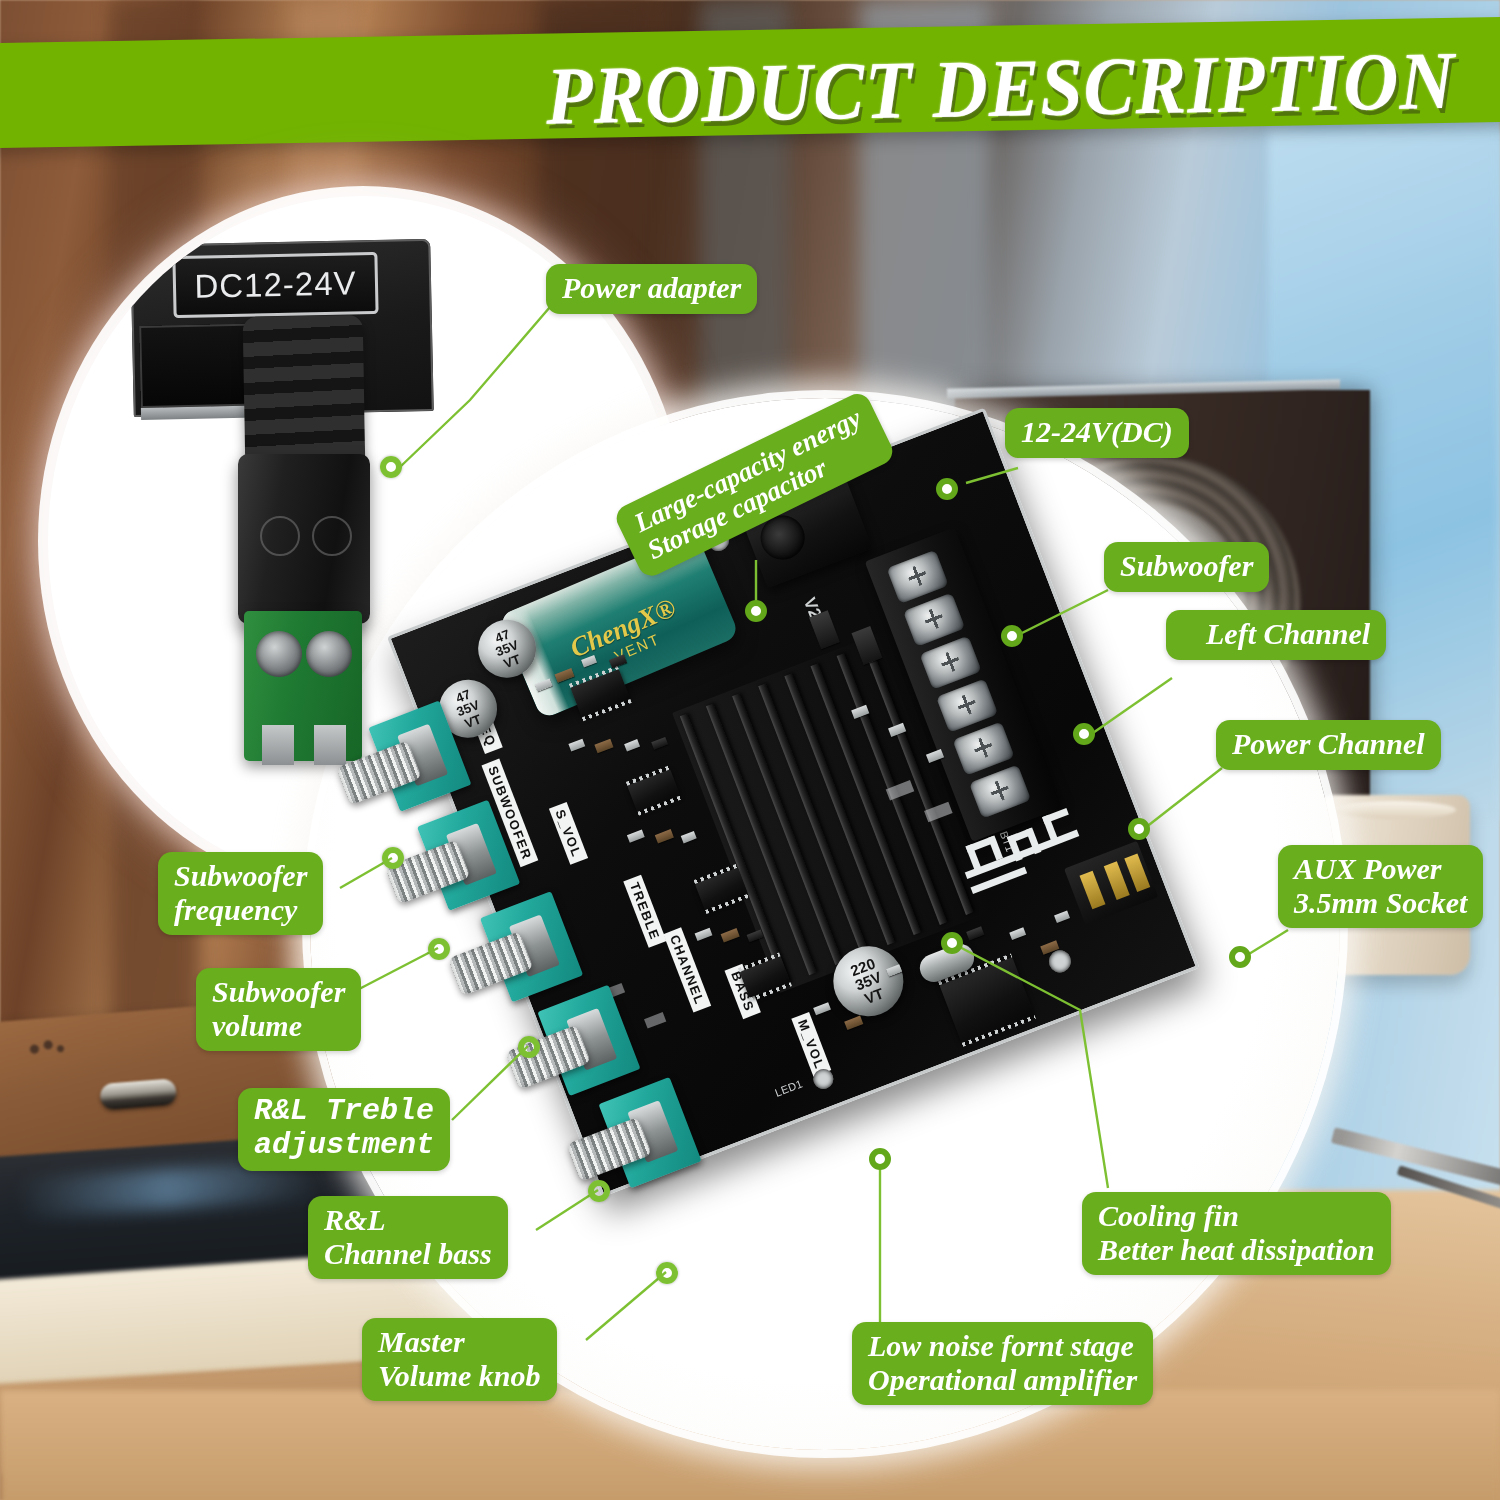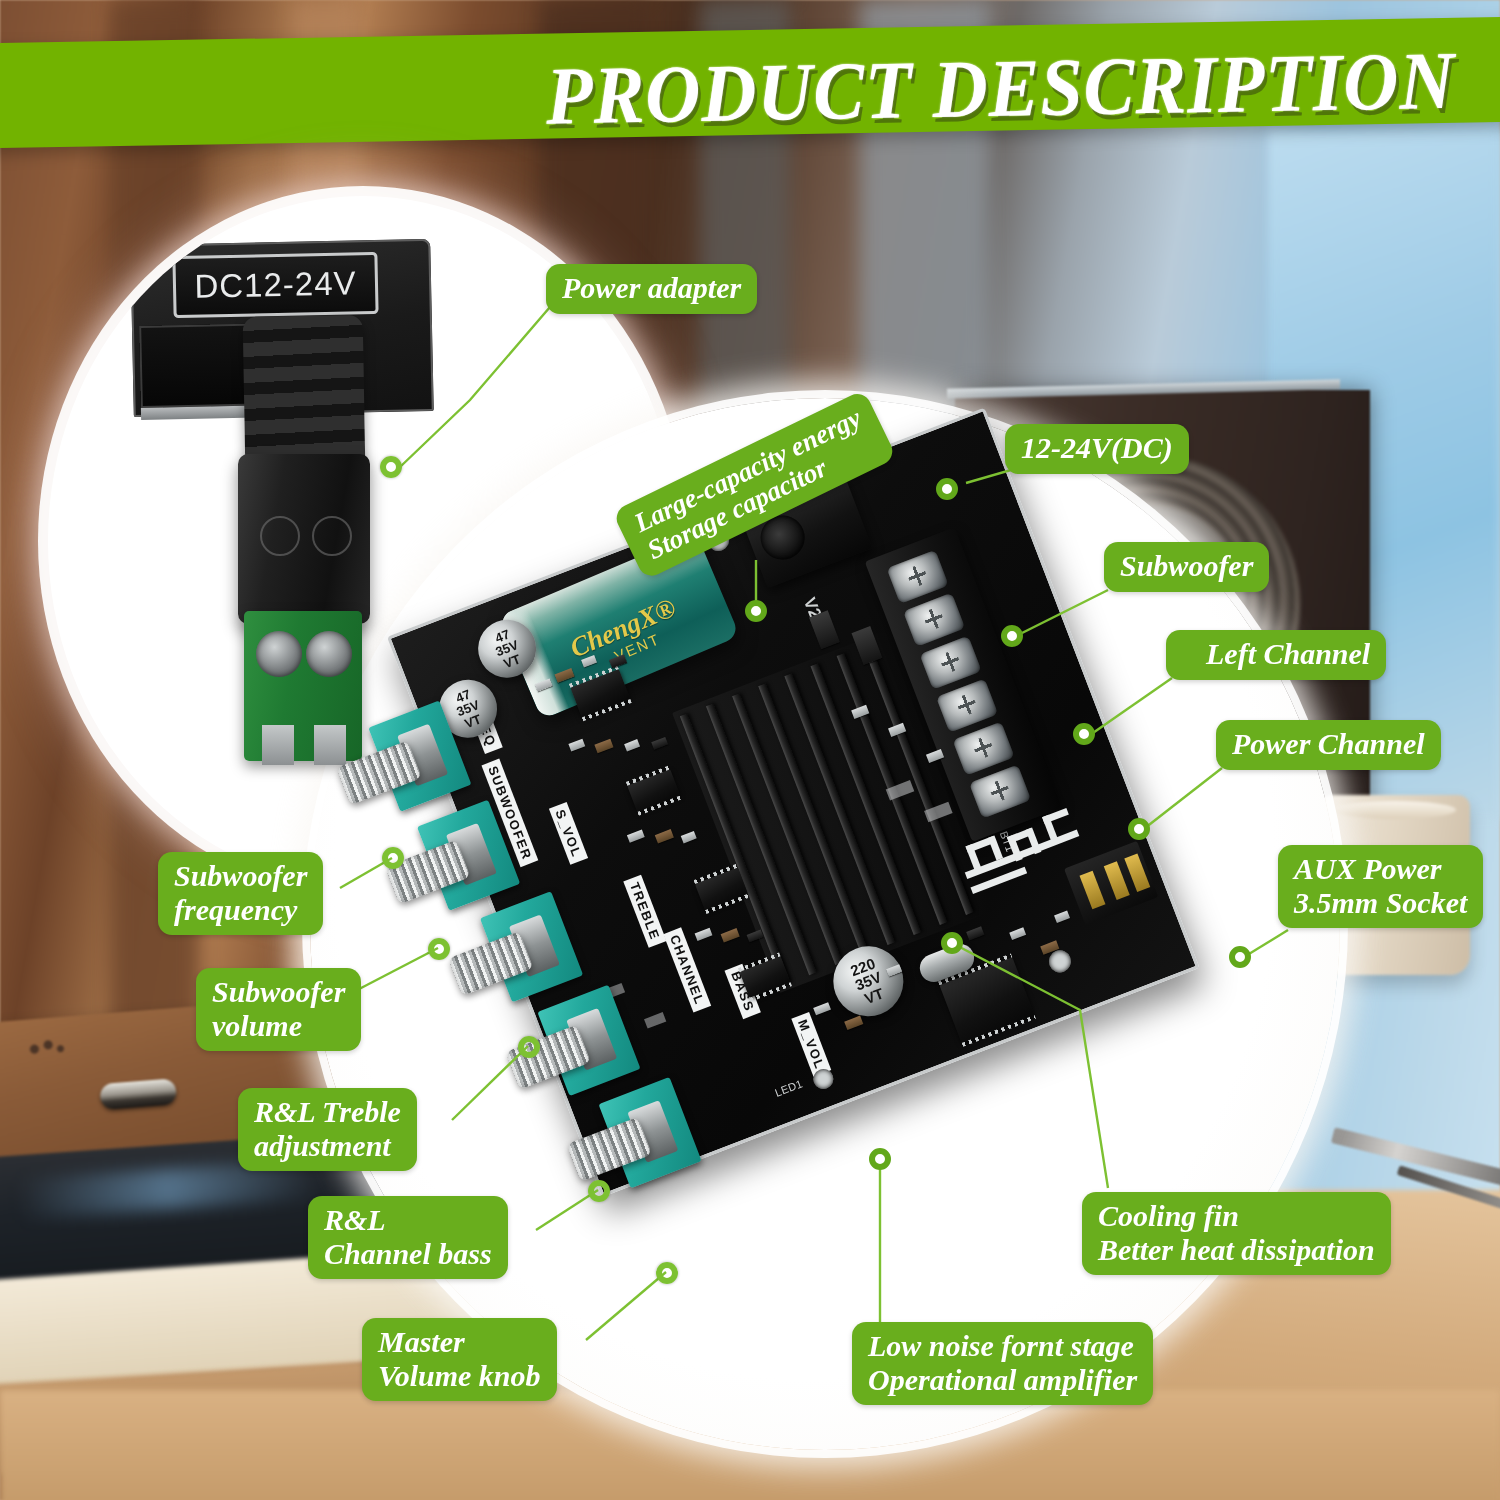--- a/index.html
+++ b/index.html
@@ -716,31 +716,31 @@
 <div class="dot ring" style="left:428px; top:938px;"></div>
 <div class="dot ring" style="left:518px; top:1036px;"></div>
 <div class="dot ring" style="left:588px; top:1180px;"></div>
 <div class="dot ring" style="left:656px; top:1262px;"></div>
 <div class="dot fill" style="left:869px; top:1148px;"></div>
 <div class="dot fill" style="left:941px; top:932px;"></div>
 
 <div class="pill" style="left:546px;  top:264px;">Power adapter</div>
 <div class="pill sm rot" style="left:612px; top:512px;">Large-capacity energy
 Storage capacitor</div>
-<div class="pill" style="left:1005px; top:424px;">12-24V(DC)</div>
+<div class="pill" style="left:1005px; top:408px;">12-24V(DC)</div>
 <div class="pill" style="left:1104px; top:542px;">Subwoofer</div>
-<div class="pill" style="left:1166px; top:630px;padding-left:40px;">Left Channel</div>
+<div class="pill" style="left:1166px; top:610px;padding-left:40px;">Left Channel</div>
 <div class="pill" style="left:1216px; top:720px;">Power Channel</div>
 <div class="pill" style="left:1278px; top:845px;">AUX Power
 3.5mm Socket</div>
 <div class="pill" style="left:158px;  top:852px;">Subwoofer
 frequency</div>
 <div class="pill" style="left:196px;  top:968px;">Subwoofer
 volume</div>
-<div class="pill" style="left:238px;  top:1088px;">R&amp;L Treble
+<div class="pill" style="left:238px;  top:1088px;font-family:Liberation Mono, monospace;">R&amp;L Treble
 adjustment</div>
 <div class="pill" style="left:308px;  top:1196px;">R&amp;L
 Channel bass</div>
 <div class="pill" style="left:362px;  top:1318px;">Master
 Volume knob</div>
 <div class="pill" style="left:852px;  top:1322px;">Low noise fornt stage
 Operational amplifier</div>
 <div class="pill" style="left:1082px; top:1192px;">Cooling fin
 Better heat dissipation</div>
 

